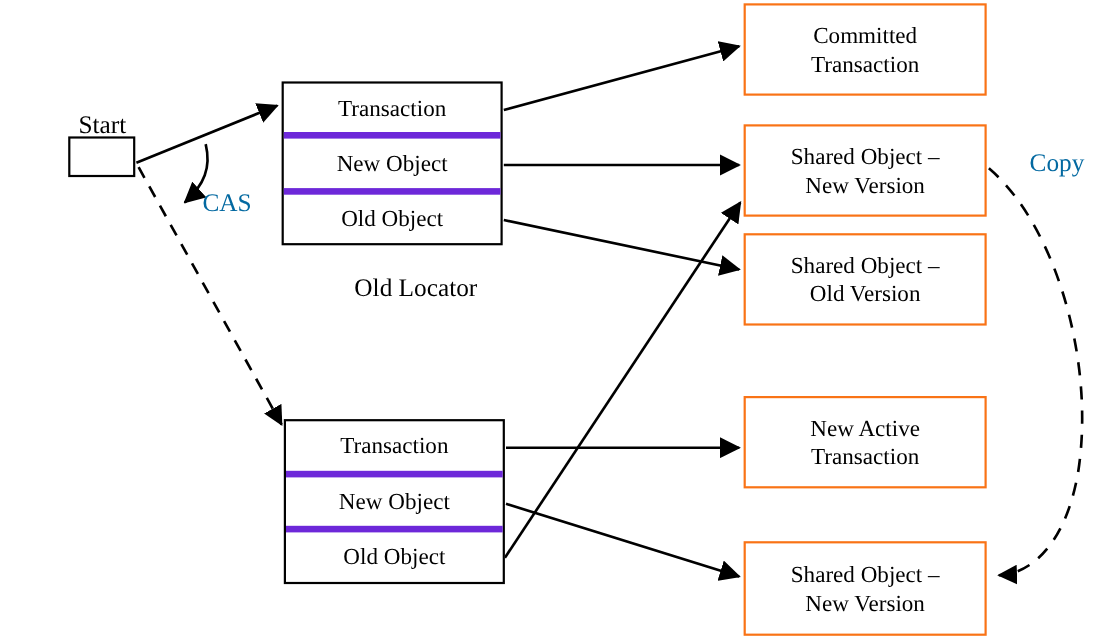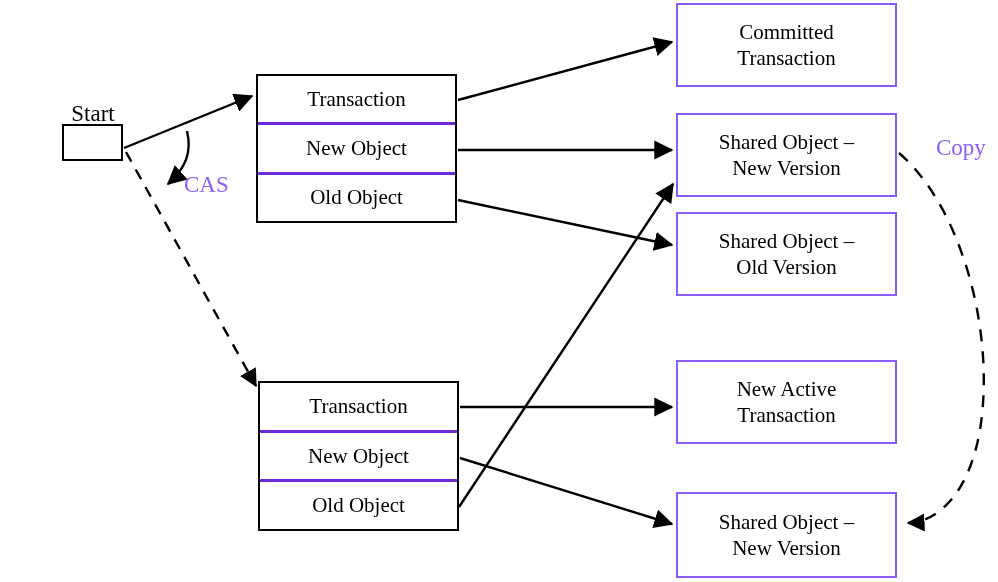--- a/index.html
+++ b/index.html
@@ -19,21 +19,21 @@
     position: absolute;
     left: 0;
     top: 0;
     width: 998px;
     height: 582px;
     pointer-events: none;
   }
   .box {
     position: absolute;
     box-sizing: border-box;
-    border: 2px solid #8b5cf6;
+    border: 2px solid #f97316;
     background: #ffffff;
     display: flex;
     flex-direction: column;
     align-items: center;
     justify-content: center;
     text-align: center;
     line-height: 1.24;
     font-size: 21px;
     color: #000000;
   }
@@ -48,26 +48,26 @@
   .locator .row {
     flex: 1 1 0;
     display: flex;
     align-items: center;
     justify-content: center;
     font-size: 21px;
     color: #000000;
     box-sizing: border-box;
   }
   .locator .row + .row {
-    border-top: 3px solid #6d28d9;
+    border-top: 6px solid #6d28d9;
   }
   .plain-label {
     position: absolute;
     font-size: 23px;
-    color: #8b5cf6;
+    color: #0369a1;
     white-space: nowrap;
   }
   .label-center {
     position: absolute;
     font-size: 23px;
     color: #000000;
     white-space: nowrap;
     text-align: center;
     transform: translateX(-50%);
     margin-top: 13px;
@@ -125,20 +125,21 @@
     <div class="row">
       <span>Transaction</span>
     </div>
     <div class="row">
       <span>New Object</span>
     </div>
     <div class="row">
       <span>Old Object</span>
     </div>
   </div>
+  <div class="label-center" style="left:378px; top:236px;">Old Locator</div>
 
   <div class="locator" style="left:258px; top:381px; width:201px; height:150px;">
     <div class="row">
       <span>Transaction</span>
     </div>
     <div class="row">
       <span>New Object</span>
     </div>
     <div class="row">
       <span>Old Object</span>

